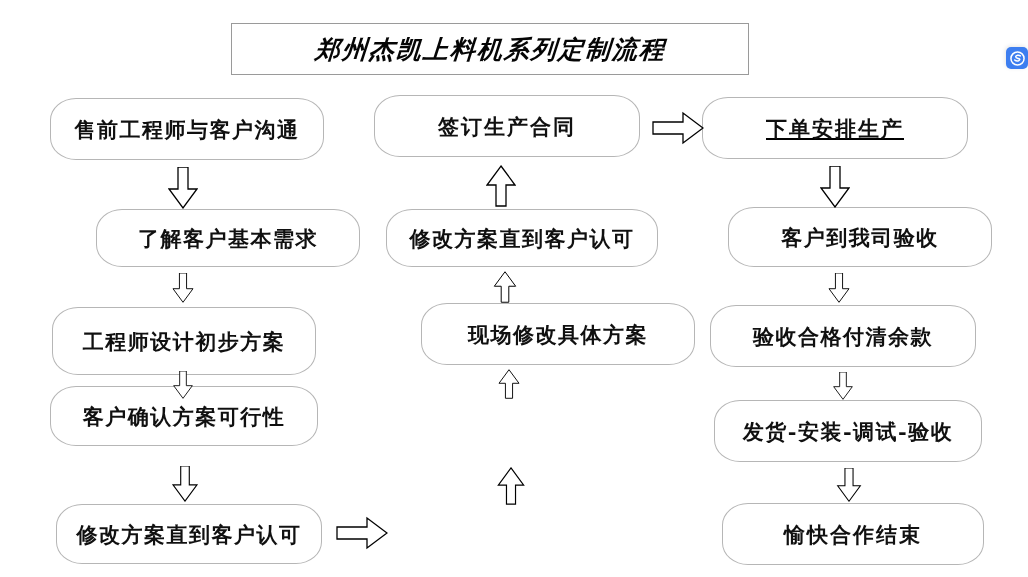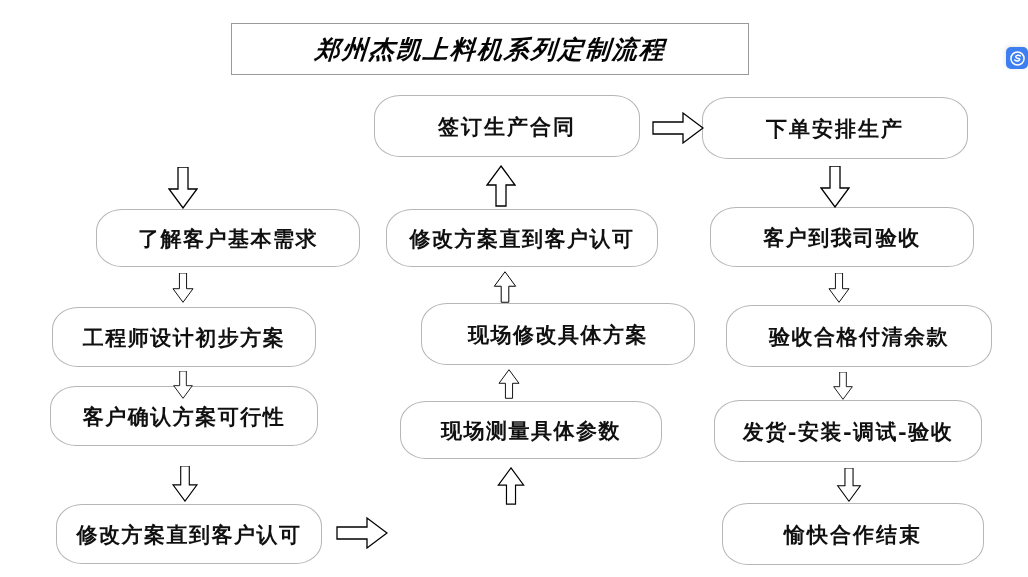--- a/index.html
+++ b/index.html
@@ -96,53 +96,53 @@
 </style>
 </head>
 <body>
 
 <div id="canvas">
 
   <div class="title-box">
     <span class="title-text">郑州杰凯上料机系列定制流程</span>
   </div>
 
+  <div class="node" style="left:50px;  top:98px;  width:274px; height:62px;">
+    <span class="node-label">售前工程师与客户沟通</span>
+  </div>
   <div class="node" style="left:52px;  top:209px; width:264px; height:58px;margin-left:44px;">
     <span class="node-label">了解客户基本需求</span>
   </div>
-  <div class="node" style="left:52px;  top:307px; width:264px; height:60px;text-align:center;">
+  <div class="node" style="left:52px;  top:307px; width:264px; height:68px;text-align:center;">
     <span class="node-label">工程师设计初步方案</span>
   </div>
   <div class="node" style="left:50px;  top:386px; width:268px; height:60px;">
     <span class="node-label">客户确认方案可行性</span>
   </div>
   <div class="node" style="left:56px;  top:504px; width:266px; height:60px;">
     <span class="node-label">修改方案直到客户认可</span>
   </div>
 
   <div class="node narrow" style="left:374px; top:95px;  width:266px; height:62px;">
     <span class="node-label">签订生产合同</span>
   </div>
   <div class="node" style="left:386px; top:209px; width:272px; height:58px;">
     <span class="node-label">修改方案直到客户认可</span>
   </div>
   <div class="node" style="left:393px; top:303px; width:274px; height:62px;margin-left:28px;">
     <span class="node-label">现场修改具体方案</span>
   </div>
-  <div class="node" style="left:400px; top:401px; width:262px; height:58px;">
-    <span class="node-label">现场测量具体参数</span>
-  </div>
-
-  <div class="node narrow" style="left:702px; top:97px;  width:266px; height:62px;">
+
+  <div class="node narrow" style="left:702px; top:97px;  width:266px; height:62px;text-decoration:underline;">
     <span class="node-label">下单安排生产</span>
   </div>
-  <div class="node" style="left:710px; top:207px; width:264px; height:60px;">
+  <div class="node" style="left:728px; top:207px; width:264px; height:60px;">
     <span class="node-label">客户到我司验收</span>
   </div>
-  <div class="node" style="left:710px; top:305px; width:266px; height:62px;margin-left:16px;">
+  <div class="node" style="left:710px; top:305px; width:266px; height:62px;">
     <span class="node-label">验收合格付清余款</span>
   </div>
   <div class="node narrow" style="left:722px; top:503px; width:262px; height:62px;">
     <span class="node-label">愉快合作结束</span>
   </div>
   <div class="node" style="left:714px; top:400px; width:268px; height:62px;">
     <span class="node-label">发货-安装-调试-验收</span>
   </div>
 
   <div class="arrow" style="left:168px; top:167px;">

